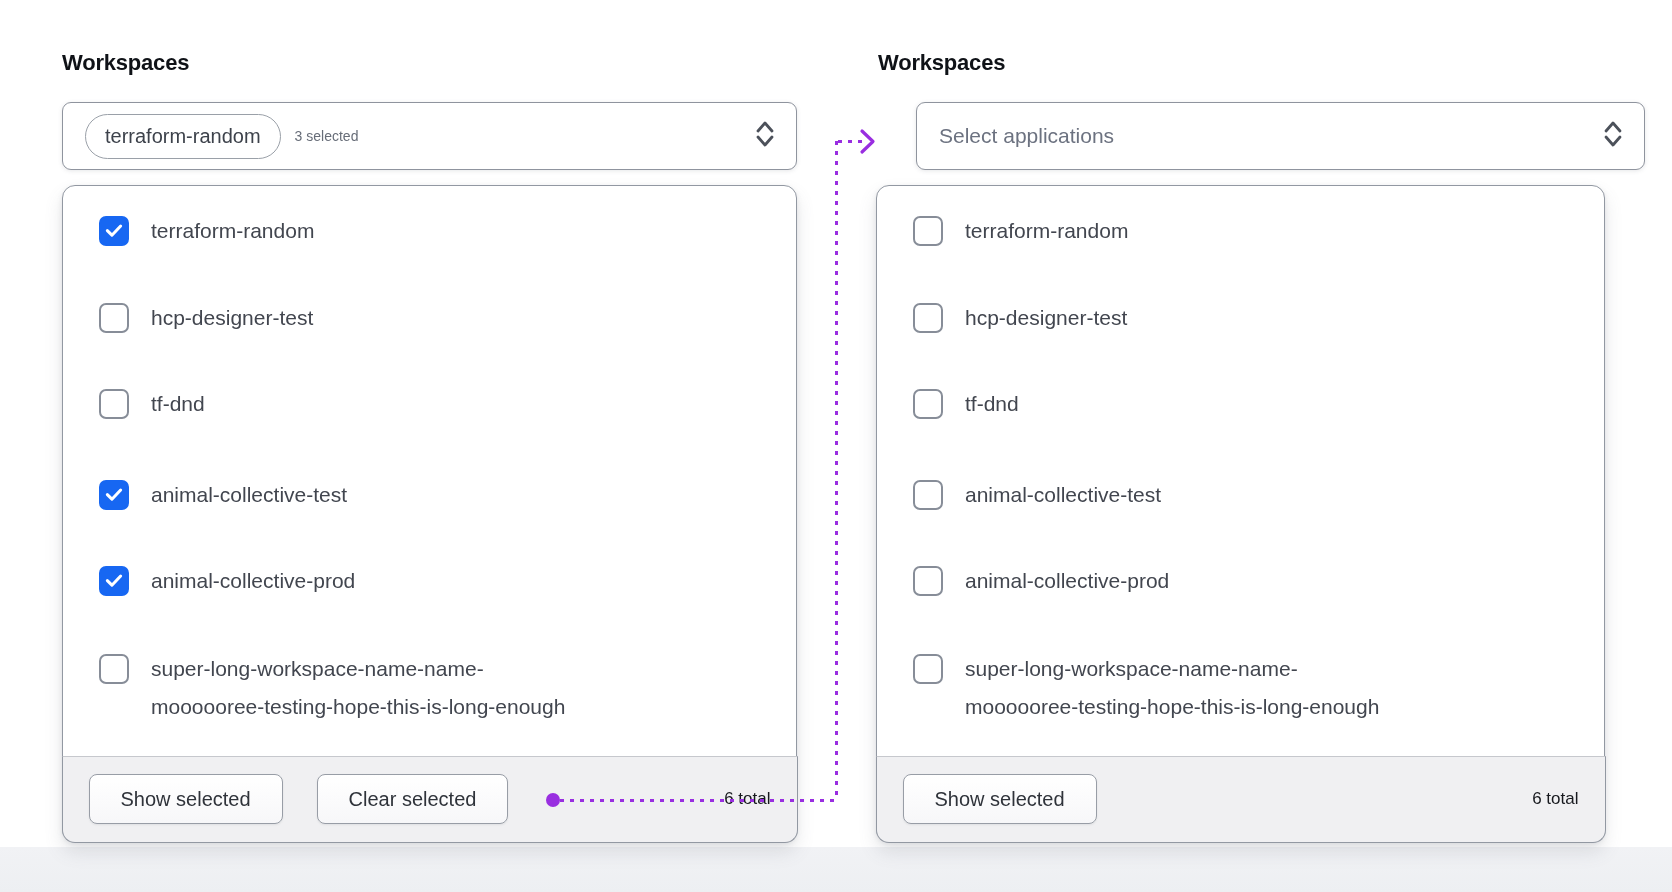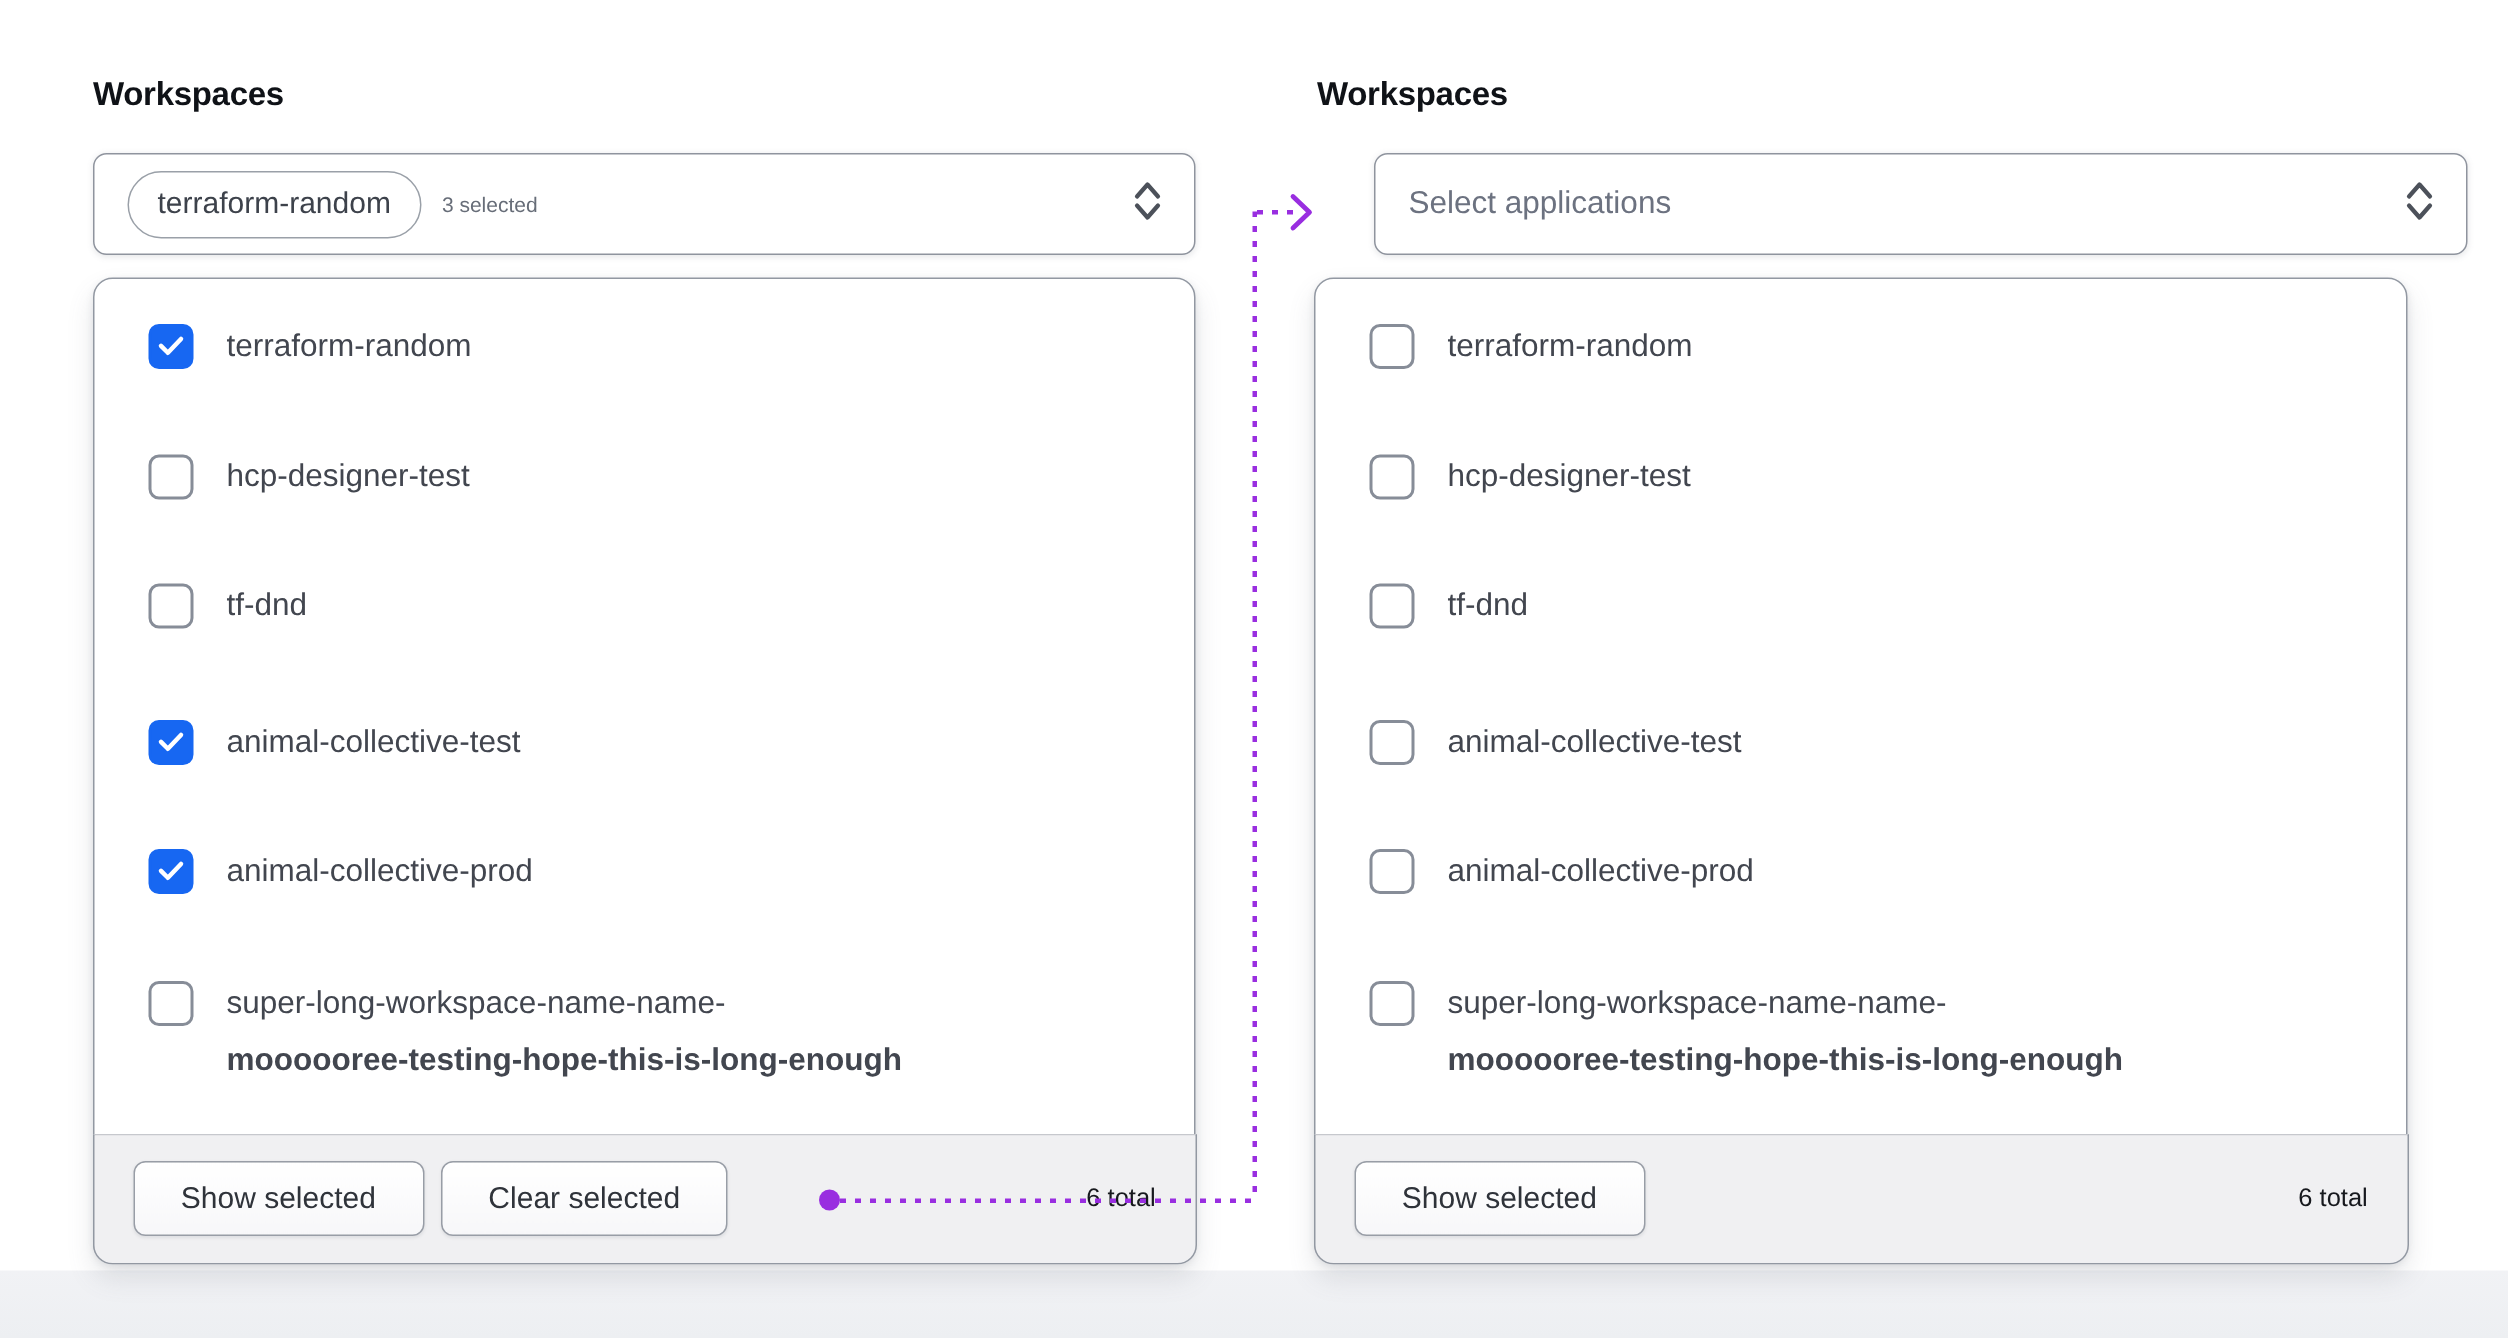--- a/index.html
+++ b/index.html
@@ -43,25 +43,25 @@
   }
   .row{position:absolute;left:36px;display:flex;align-items:flex-start;}
   .cb{
     flex:none;width:30px;height:30px;box-sizing:border-box;border:2px solid #878d98;
     border-radius:7px;background:#ffffff;display:flex;align-items:center;justify-content:center;
   }
   .cb svg{display:none;}
   .cb.checked{background:#1767f2;border-color:#1767f2;}
   .cb.checked svg{display:block;}
   .lbl{margin-left:22px;font-size:21px;line-height:30px;color:#42464f;}
-  .lbl .l2{margin-top:8px;font-weight:bold;}
+  .lbl .l2{margin-top:8px;}
   .panel-footer{
     position:absolute;left:-1.5px;right:-1.5px;bottom:-1.5px;height:87px;box-sizing:border-box;
     background:#f0f0f2;border:1.5px solid #9298a2;border-top:1.5px solid #c6c8cd;
-    border-radius:0 0 13px 13px;display:flex;align-items:center;padding:0 26px;gap:11px;
+    border-radius:0 0 13px 13px;display:flex;align-items:center;padding:0 26px;gap:34px;
   }
   .btn{
     height:50px;box-sizing:border-box;border:1.5px solid #989da6;border-radius:8px;
     background:linear-gradient(180deg,#ffffff 0%,#f7f7f9 100%);
     display:flex;align-items:center;padding:0 31px;font-size:20px;color:#2f333a;
     white-space:nowrap;box-shadow:0 1px 2px rgba(101,106,119,0.12);
   }
   .total{margin-left:auto;font-size:17px;color:#17191e;}
   
   .connector{position:absolute;z-index:6;pointer-events:none;}

